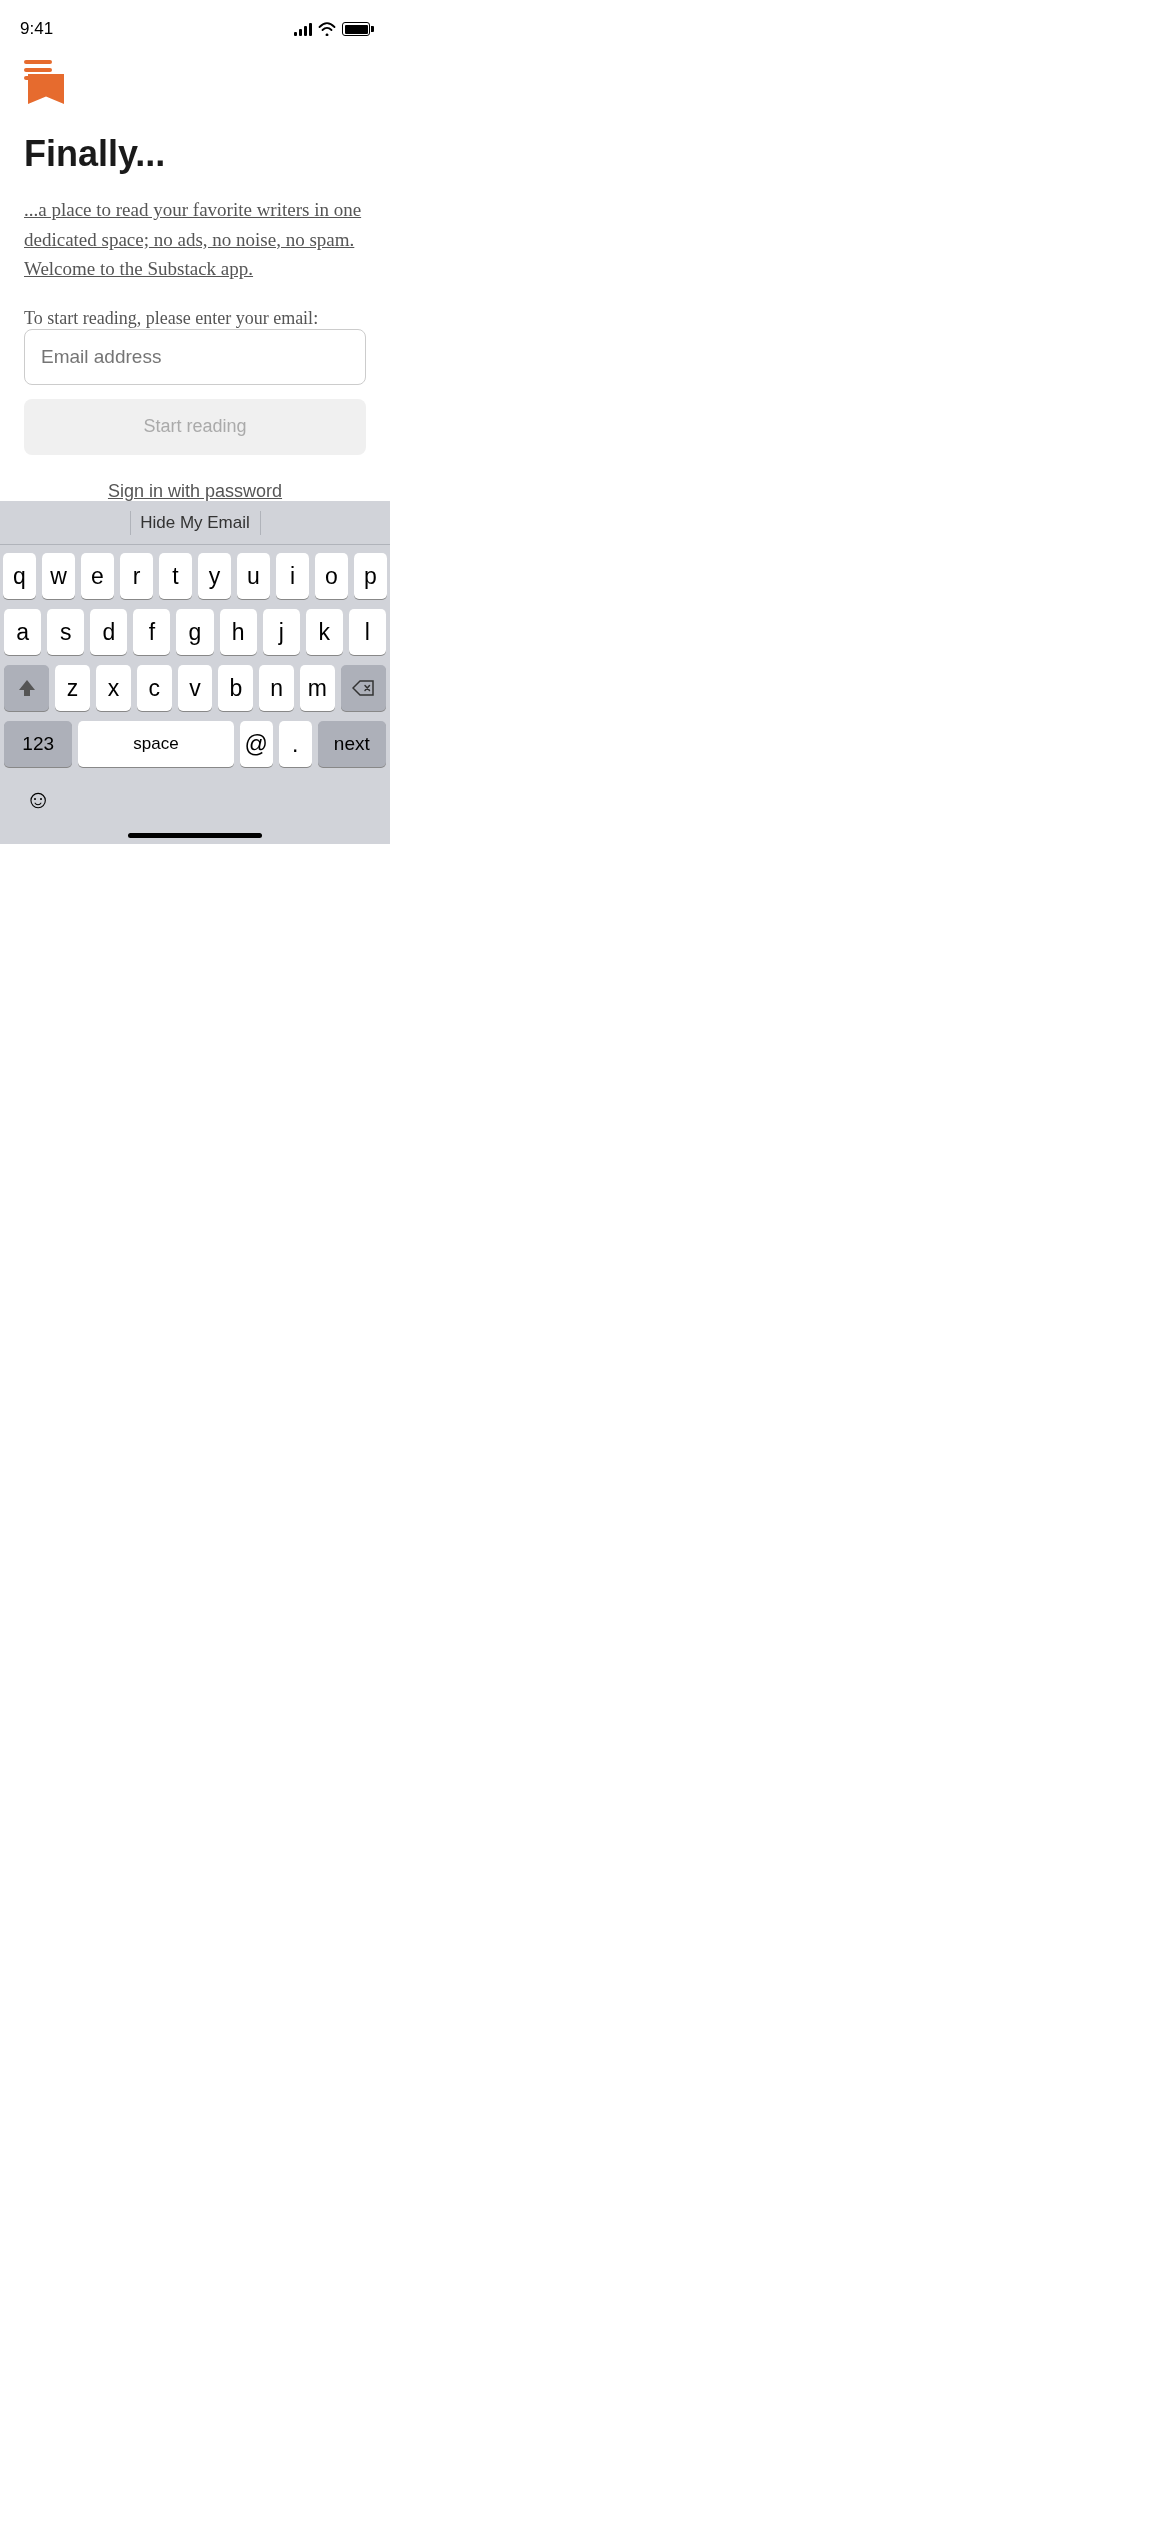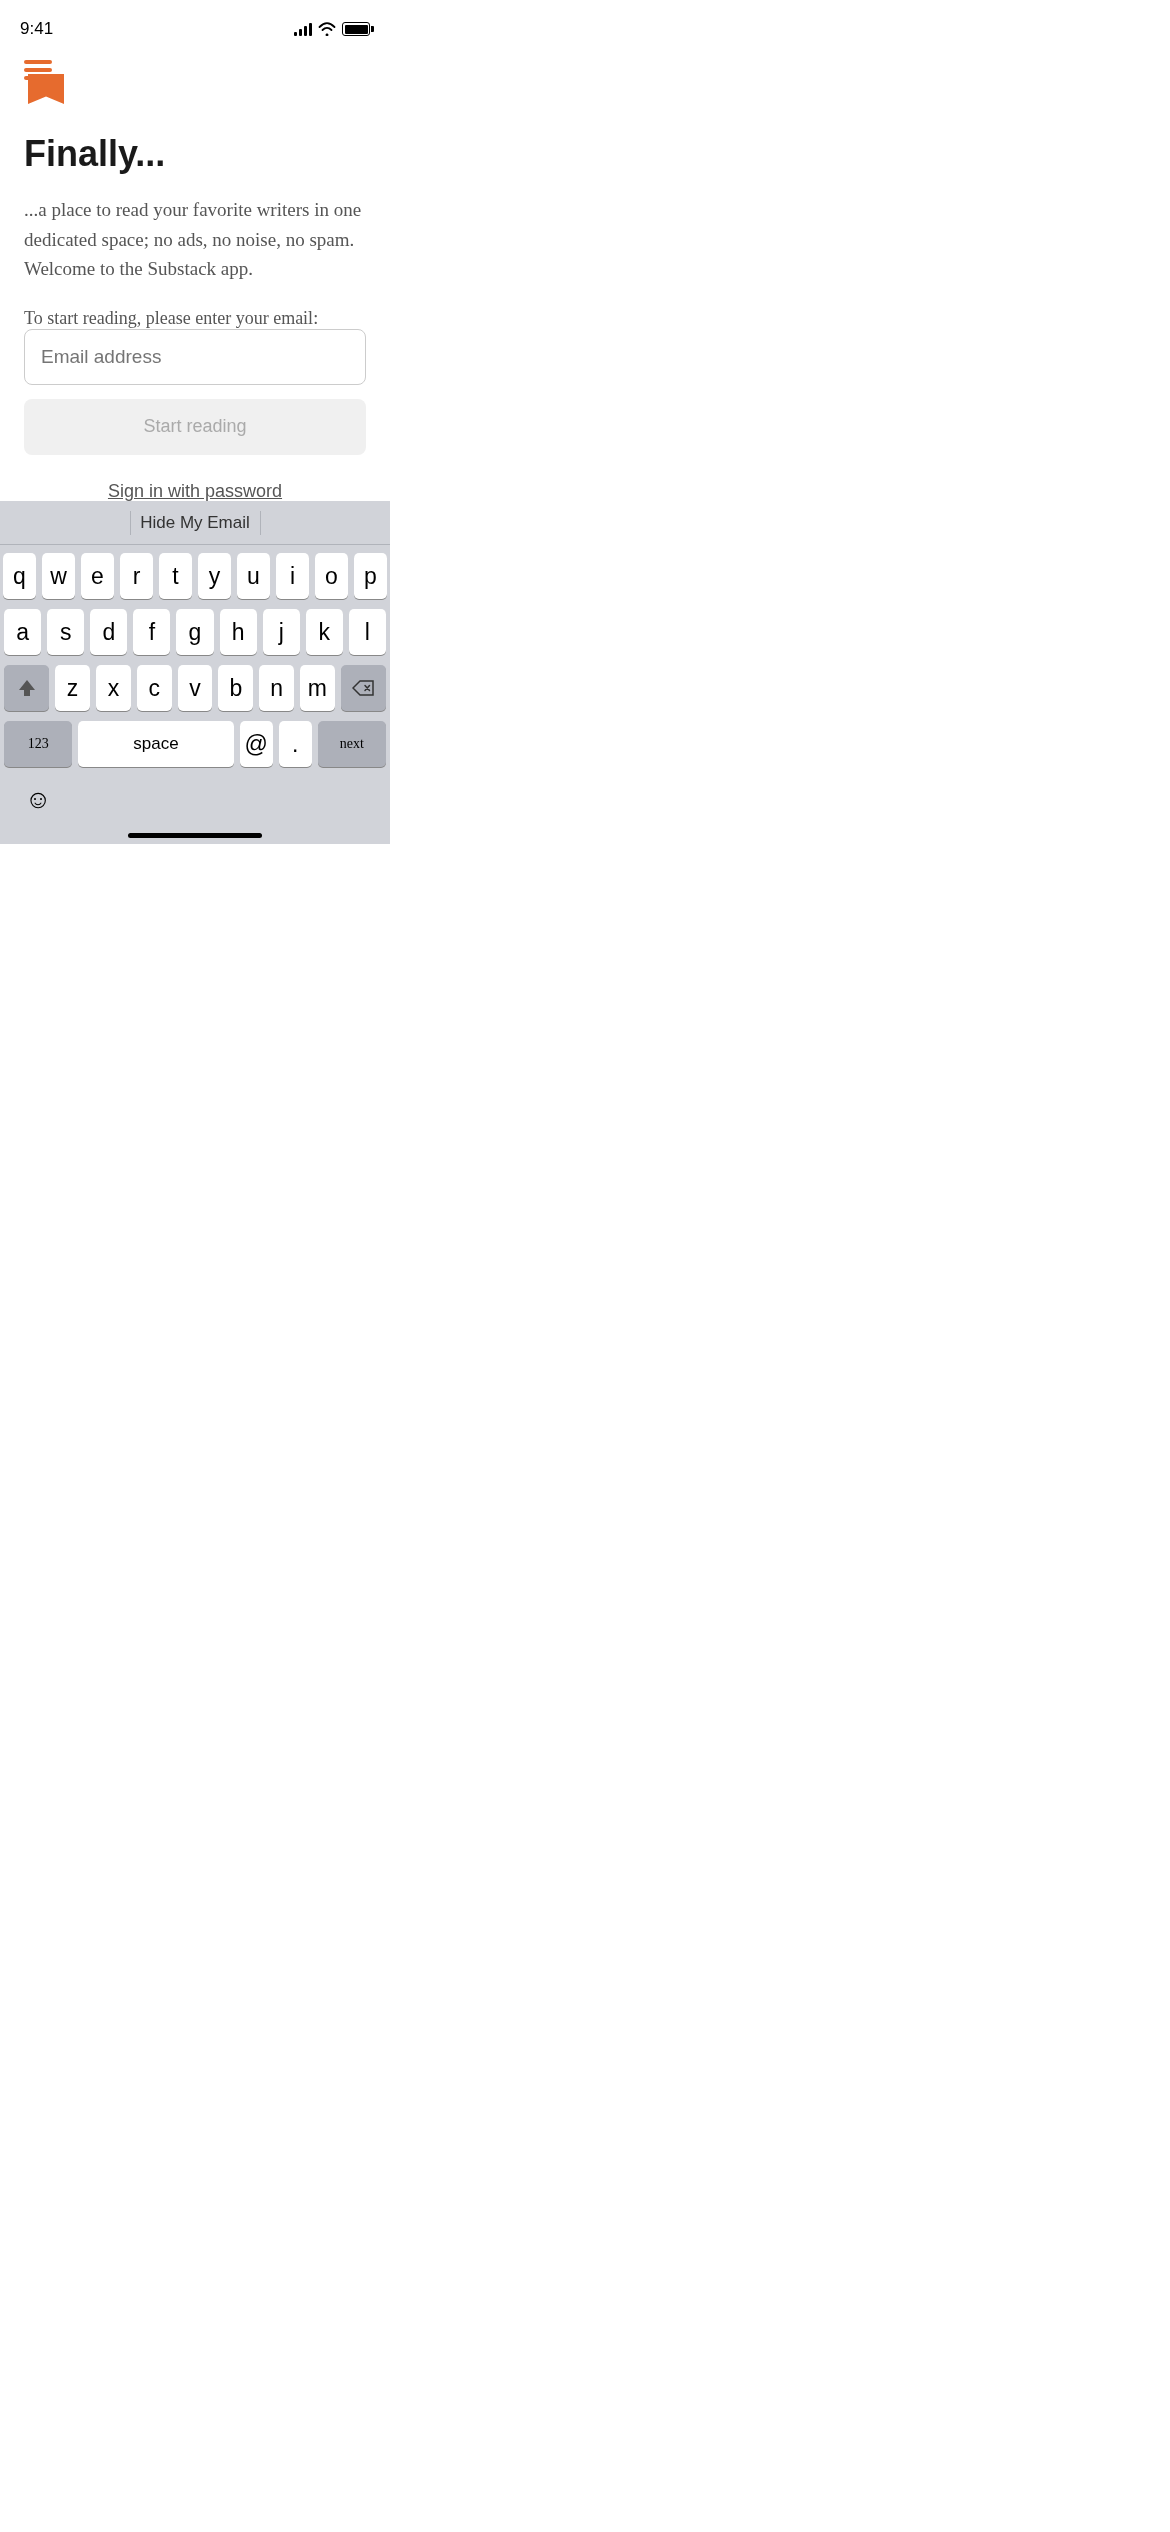--- a/index.html
+++ b/index.html
@@ -143,20 +143,21 @@
       margin-bottom: 20px;
       line-height: 1.2;
     }
 
     .page-description {
       font-size: 19px;
       color: #555;
       line-height: 1.55;
       margin-bottom: 24px;
       font-family: Georgia, 'Times New Roman', serif;
+      text-decoration: underline;
     }
 
     .email-prompt {
       font-size: 18px;
       color: #555;
       margin-bottom: 0;
       font-family: Georgia, 'Times New Roman', serif;
     }
 
     .email-input {
@@ -276,23 +277,22 @@
     }
 
     .key-dark {
       background: #adb0b9;
       color: #000;
     }
 
     .key-action {
       max-width: 90px;
       flex: 2.2;
-      font-size: 14px;
+      font-size: 19px;
       font-weight: 500;
-      font-family: Liberation Serif, serif;
     }
 
     .key-space {
       max-width: 180px;
       flex: 5;
       font-size: 17px;
     }
 
     .key-shift {
       max-width: 48px;

